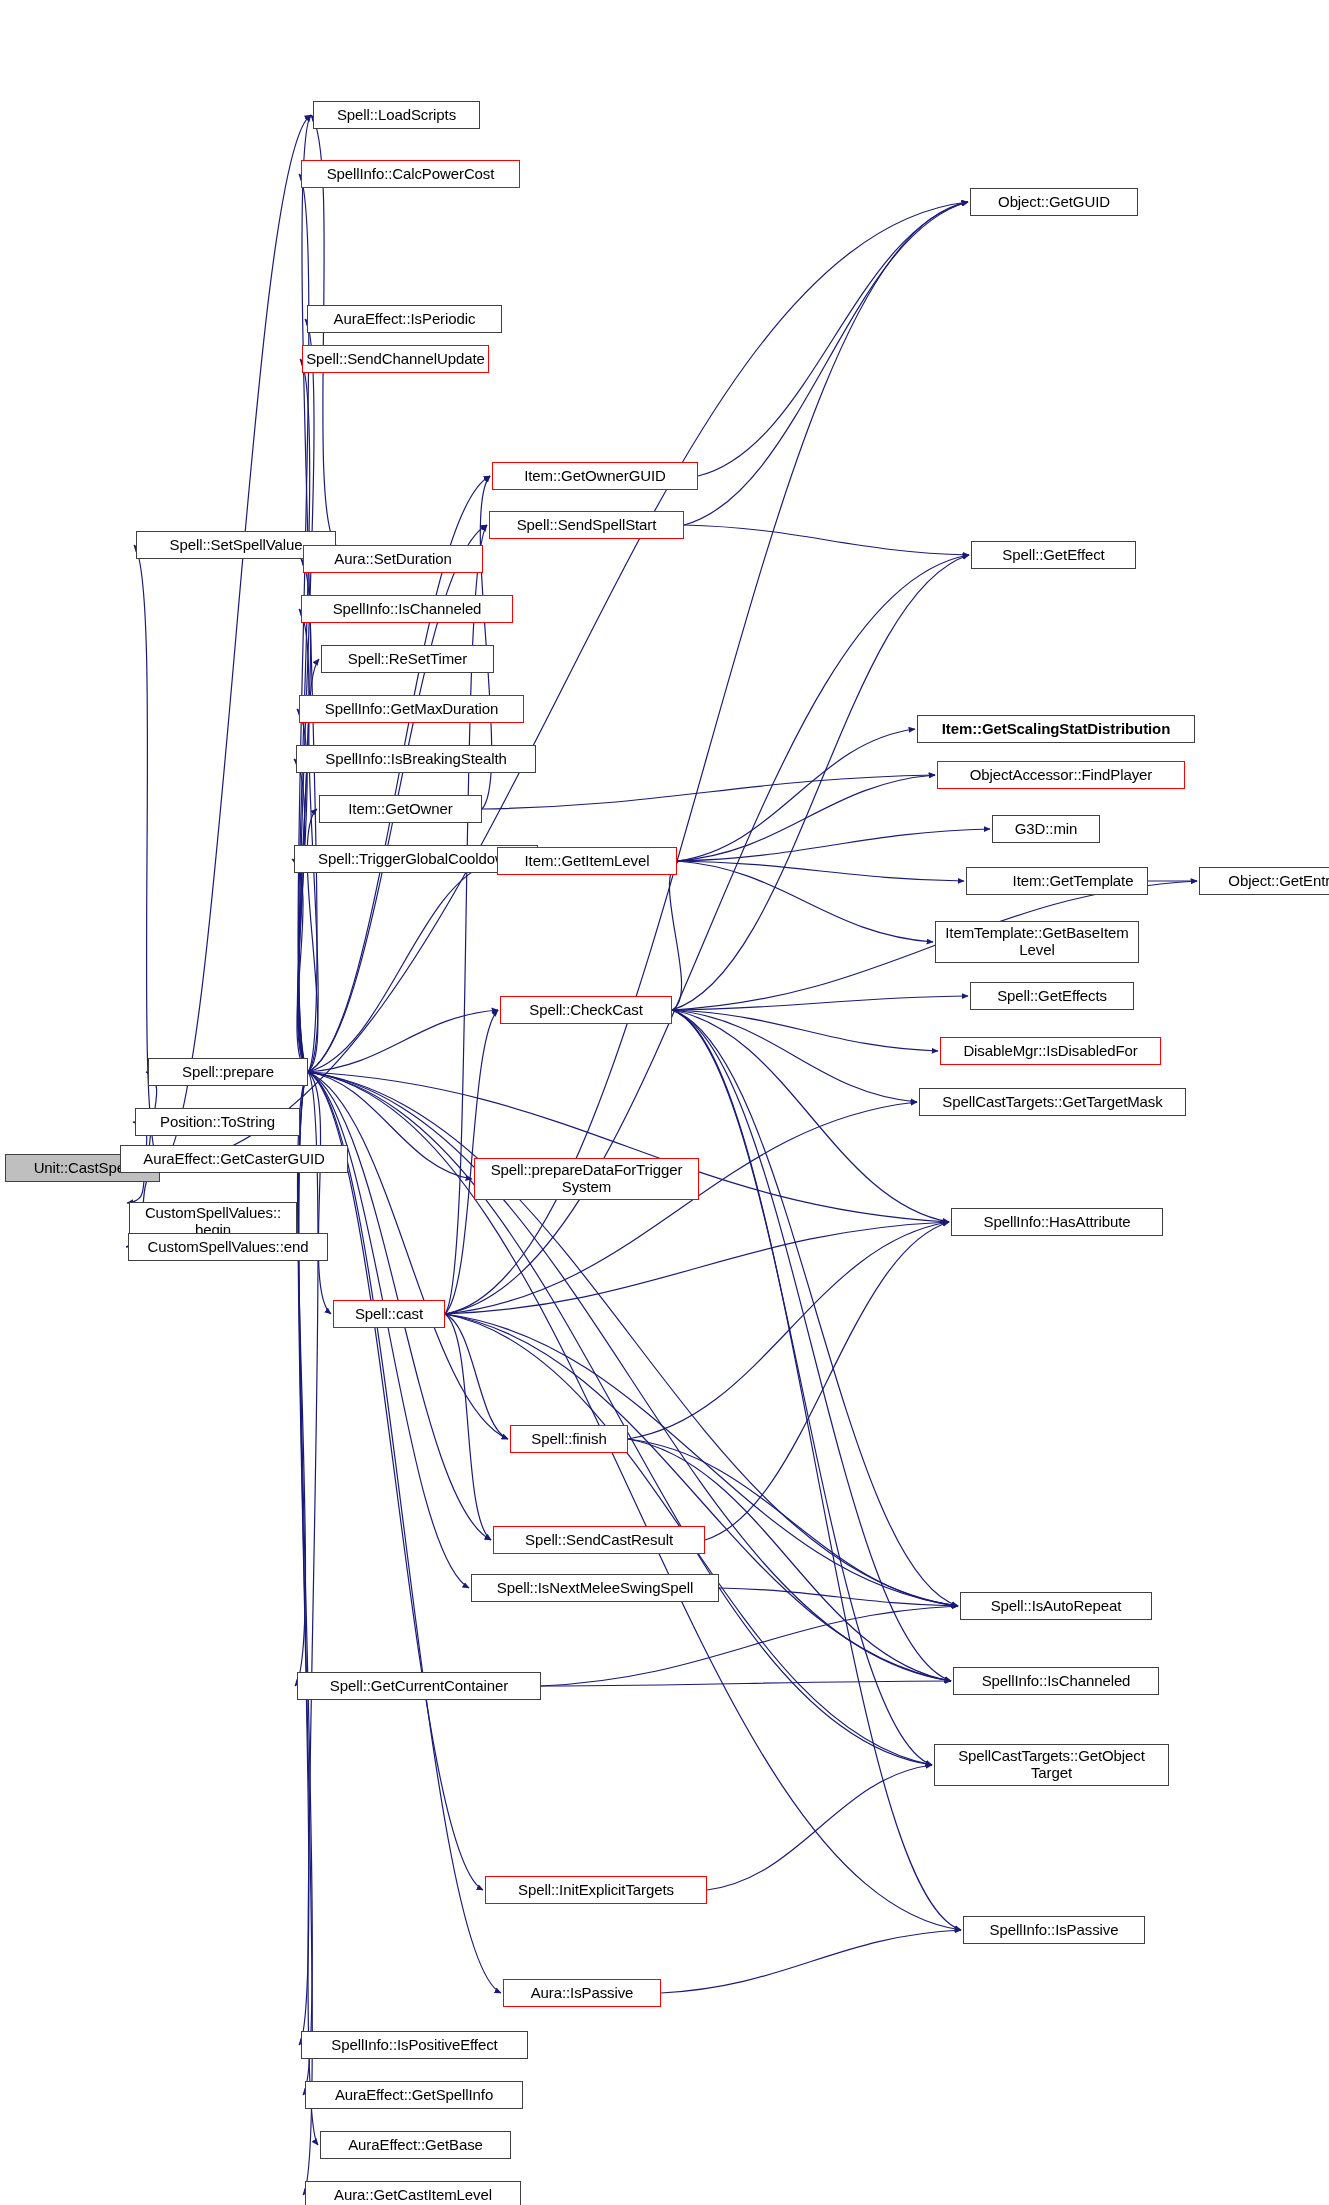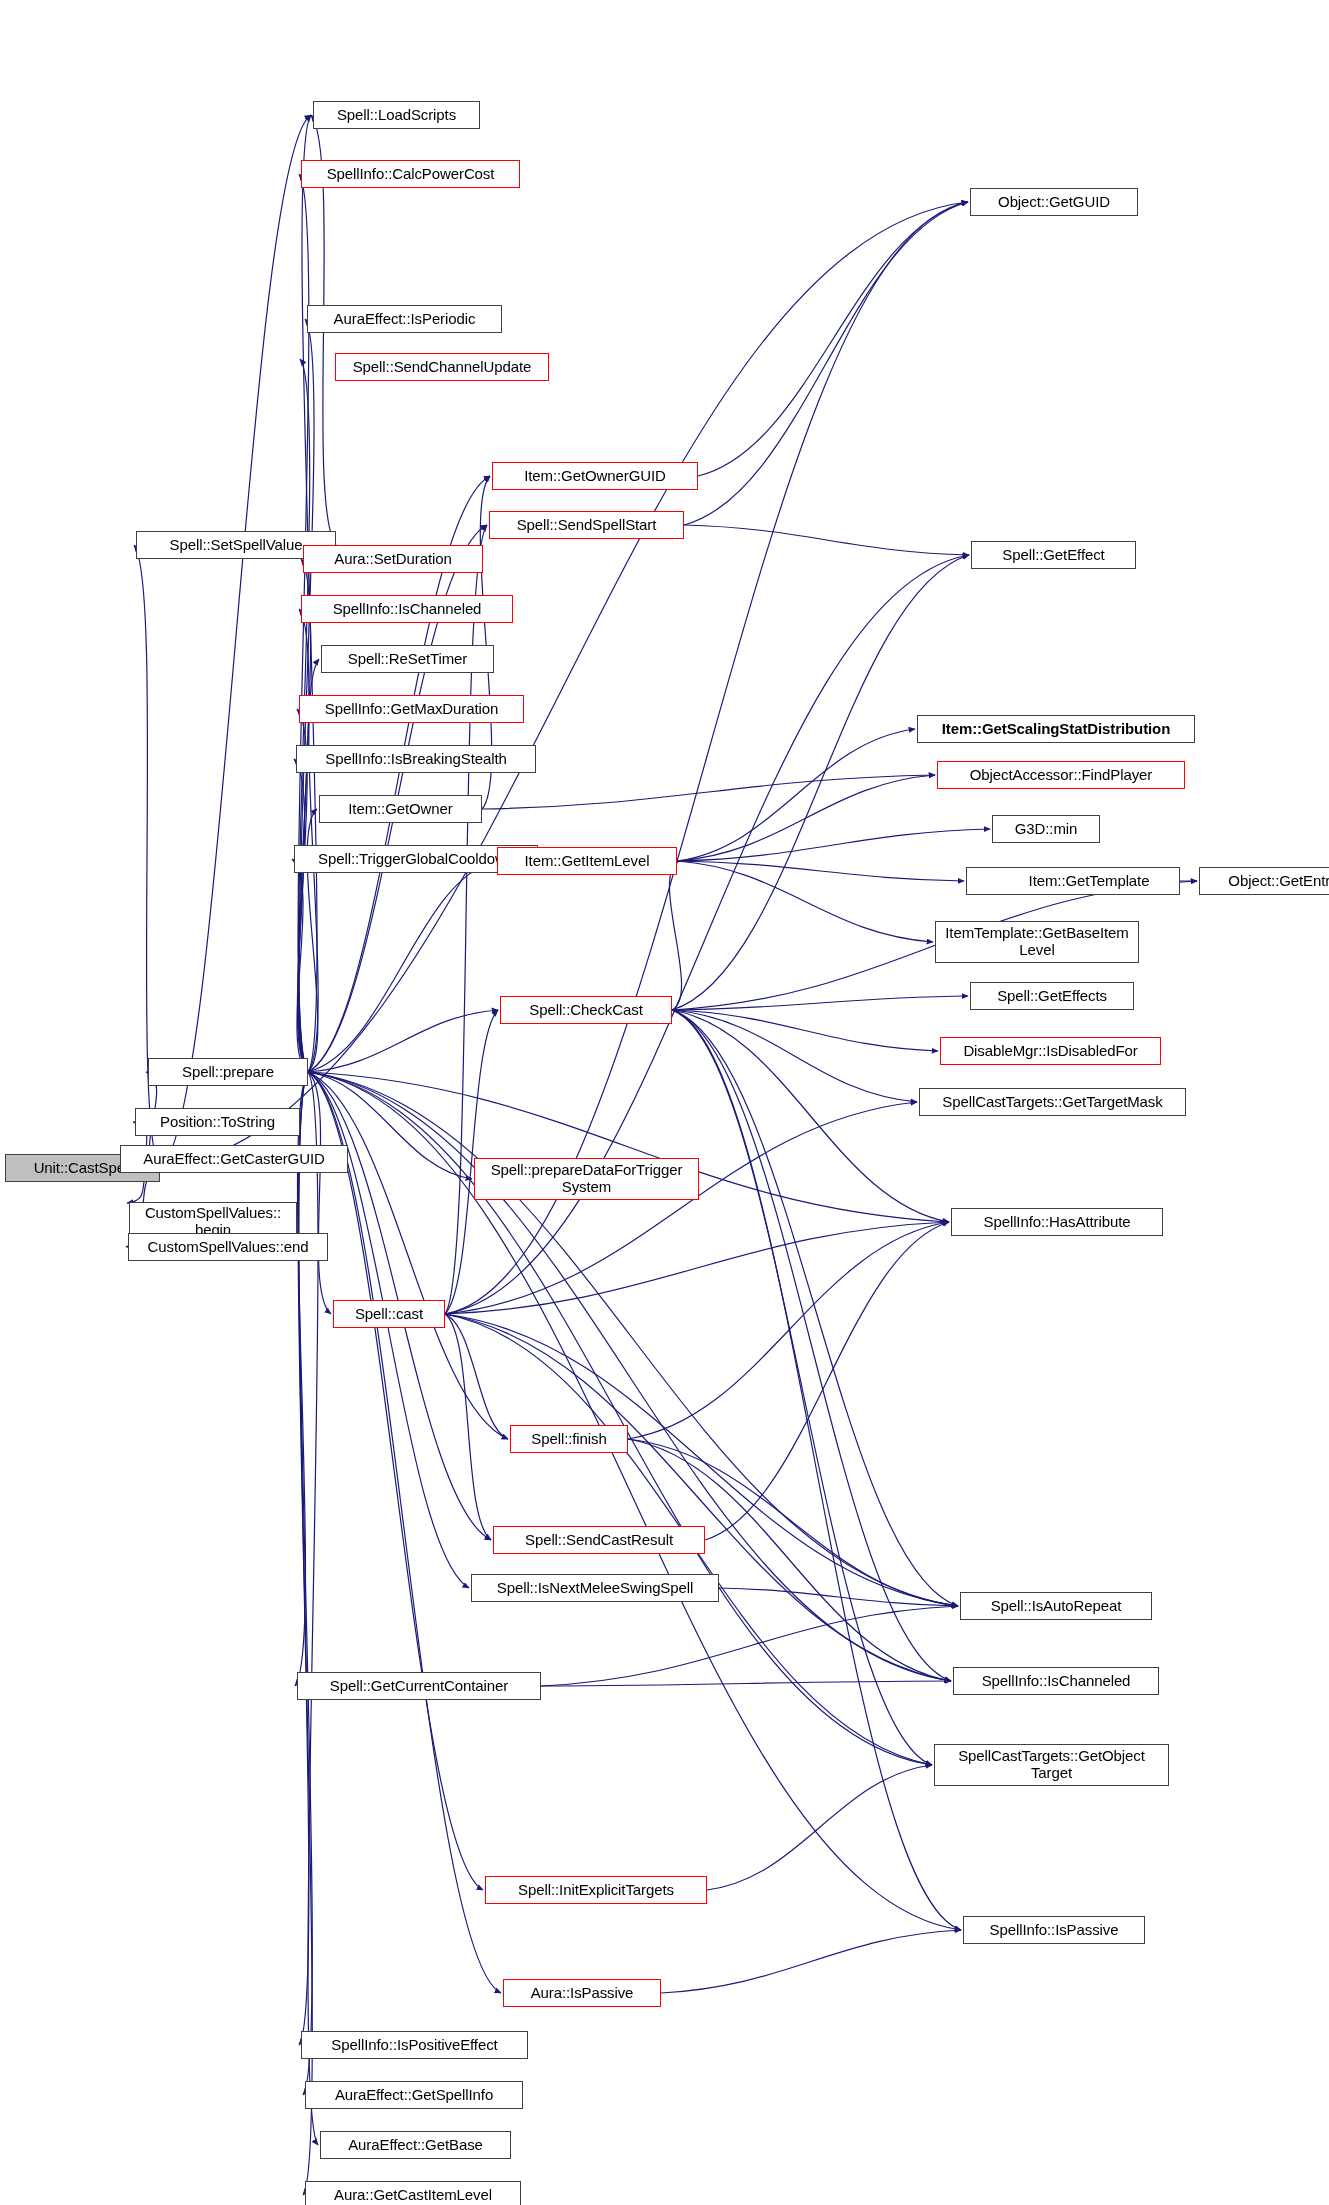--- a/index.html
+++ b/index.html
@@ -146,21 +146,21 @@
       <div class="node" style="left: 136px; top: 531px; width: 200px; height: 28px;">Spell::SetSpellValue</div>
       <div class="node" style="left: 148px; top: 1058px; width: 160px; height: 28px;">Spell::prepare</div>
       <div class="node" style="left: 135px; top: 1108px; width: 165px; height: 28px;">Position::ToString</div>
       <div class="node" style="left: 120px; top: 1145px; width: 228px; height: 28px;">AuraEffect::GetCasterGUID</div>
       <div class="node" style="left: 129px; top: 1202px; width: 168px; height: 40px;">CustomSpellValues::
 begin</div>
       <div class="node" style="left: 128px; top: 1233px; width: 200px; height: 28px;">CustomSpellValues::end</div>
       <div class="node" style="left: 313px; top: 101px; width: 167px; height: 28px;">Spell::LoadScripts</div>
       <div class="node red" style="left: 301px; top: 160px; width: 219px; height: 28px;">SpellInfo::CalcPowerCost</div>
       <div class="node" style="left: 307px; top: 305px; width: 195px; height: 28px;">AuraEffect::IsPeriodic</div>
-      <div class="node red" style="left: 302px; top: 353px; width: 214px; height: 28px; margin-left: 33px;">Spell::SendChannelUpdate</div>
+      <div class="node red" style="left: 302px; top: 345px; width: 187px; height: 28px;">Spell::SendChannelUpdate</div>
       <div class="node red" style="left: 303px; top: 545px; width: 180px; height: 28px;">Aura::SetDuration</div>
       <div class="node red" style="left: 301px; top: 595px; width: 212px; height: 28px;">SpellInfo::IsChanneled</div>
       <div class="node" style="left: 321px; top: 645px; width: 173px; height: 28px;">Spell::ReSetTimer</div>
       <div class="node red" style="left: 299px; top: 695px; width: 225px; height: 28px;">SpellInfo::GetMaxDuration</div>
       <div class="node" style="left: 296px; top: 745px; width: 240px; height: 28px;">SpellInfo::IsBreakingStealth</div>
       <div class="node" style="left: 319px; top: 795px; width: 163px; height: 28px;">Item::GetOwner</div>
       <div class="node" style="left: 294px; top: 845px; width: 244px; height: 28px;">Spell::TriggerGlobalCooldown</div>
       <div class="node red" style="left: 492px; top: 462px; width: 206px; height: 28px;">Item::GetOwnerGUID</div>
       <div class="node red" style="left: 489px; top: 511px; width: 195px; height: 28px;">Spell::SendSpellStart</div>
       <div class="node red" style="left: 497px; top: 847px; width: 180px; height: 28px;">Item::GetItemLevel</div>
@@ -176,21 +176,21 @@
       <div class="node red" style="left: 503px; top: 1979px; width: 158px; height: 28px;">Aura::IsPassive</div>
       <div class="node" style="left: 301px; top: 2031px; width: 227px; height: 28px;">SpellInfo::IsPositiveEffect</div>
       <div class="node" style="left: 305px; top: 2081px; width: 218px; height: 28px;">AuraEffect::GetSpellInfo</div>
       <div class="node" style="left: 320px; top: 2131px; width: 191px; height: 28px;">AuraEffect::GetBase</div>
       <div class="node" style="left: 305px; top: 2181px; width: 216px; height: 28px;">Aura::GetCastItemLevel</div>
       <div class="node" style="left: 970px; top: 188px; width: 168px; height: 28px;">Object::GetGUID</div>
       <div class="node" style="left: 971px; top: 541px; width: 165px; height: 28px;">Spell::GetEffect</div>
       <div class="node" style="left: 917px; top: 715px; width: 278px; height: 28px; font-weight: bold;">Item::GetScalingStatDistribution</div>
       <div class="node red" style="left: 937px; top: 761px; width: 248px; height: 28px;">ObjectAccessor::FindPlayer</div>
       <div class="node" style="left: 992px; top: 815px; width: 108px; height: 28px;">G3D::min</div>
-      <div class="node" style="left: 966px; top: 867px; width: 214px; height: 28px; padding-left: 32px;">Item::GetTemplate</div>
+      <div class="node" style="left: 966px; top: 867px; width: 182px; height: 28px; padding-left: 32px;">Item::GetTemplate</div>
       <div class="node" style="left: 1199px; top: 867px; width: 168px; height: 28px;">Object::GetEntry</div>
       <div class="node" style="left: 935px; top: 921px; width: 204px; height: 42px;">ItemTemplate::GetBaseItem
 Level</div>
       <div class="node" style="left: 970px; top: 982px; width: 164px; height: 28px;">Spell::GetEffects</div>
       <div class="node red" style="left: 940px; top: 1037px; width: 221px; height: 28px;">DisableMgr::IsDisabledFor</div>
       <div class="node" style="left: 919px; top: 1088px; width: 267px; height: 28px;">SpellCastTargets::GetTargetMask</div>
       <div class="node" style="left: 951px; top: 1208px; width: 212px; height: 28px;">SpellInfo::HasAttribute</div>
       <div class="node" style="left: 960px; top: 1592px; width: 192px; height: 28px;">Spell::IsAutoRepeat</div>
       <div class="node" style="left: 953px; top: 1667px; width: 206px; height: 28px;">SpellInfo::IsChanneled</div>
       <div class="node" style="left: 934px; top: 1744px; width: 235px; height: 42px;">SpellCastTargets::GetObject

